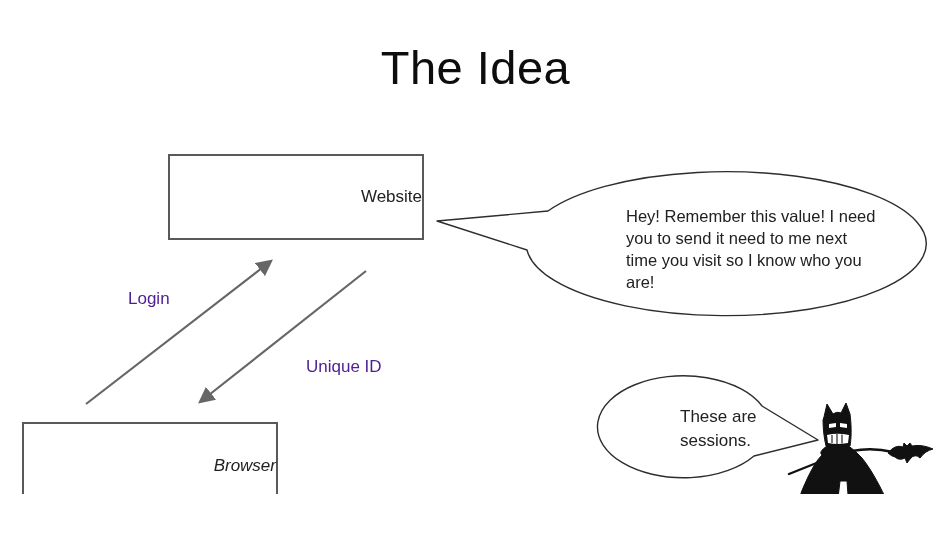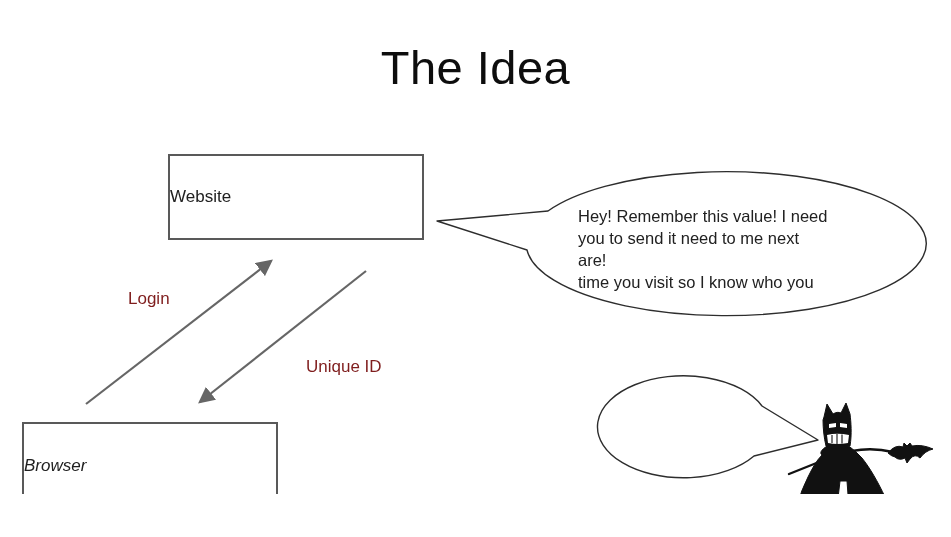--- a/index.html
+++ b/index.html
@@ -28,41 +28,41 @@
     position: absolute;
     left: 0; top: 0;
     width: 951px; height: 537px;
   }
   .node-box {
     position: absolute;
     border: 2px solid #595959;
     background: #ffffff;
     display: flex;
     align-items: center;
-    justify-content: flex-start;
+    justify-content: flex-end;
     font-size: 17px;
     color: #212121;
   }
   .box-website { left: 168px; top: 154px; width: 252px; height: 82px; }
   .box-browser { left: 22px;  top: 422px; width: 252px; height: 84px; font-style: italic; }
   .edge-label {
     position: absolute;
     font-size: 17px;
-    color: #7f1d1d;
+    color: #4c1d95;
     white-space: nowrap;
   }
   .label-login     { left: 128px; top: 289px; }
   .label-unique-id { left: 306px; top: 347px; margin-top: 10px; }
   .speech-text {
     position: absolute;
     font-size: 16.5px;
     line-height: 22px;
     color: #212121;
   }
-  .speech-text span { display: block; }
+  .speech-text span { display: block; margin-left: 48px; }
   .speech-website { left: 578px; top: 205px; width: 300px; }
   .speech-batman  { left: 632px; top: 405px; line-height: 24px; font-size: 17px; }
 </style>
 </head>
 <body>
 
 <div class="stage">
 
   <div class="title">The Idea</div>
 
@@ -137,18 +137,22 @@
   <div class="node-box box-browser">
     <span>Browser</span>
   </div>
 
   <div class="edge-label label-login">Login</div>
   <div class="edge-label label-unique-id">Unique ID</div>
 
   <div class="speech-text speech-website">
     <span>Hey! Remember this value! I need</span>
     <span>you to send it need to me next</span>
+    <span>time you visit so I know who you</span>
     <span>are!</span>
-    <span>time you visit so I know who you</span>
   </div>
 
+  <div class="speech-text speech-batman">
+    <span>These are</span>
+    <span>sessions.</span>
+  </div>
 
 </div>
 
 </body></html>

